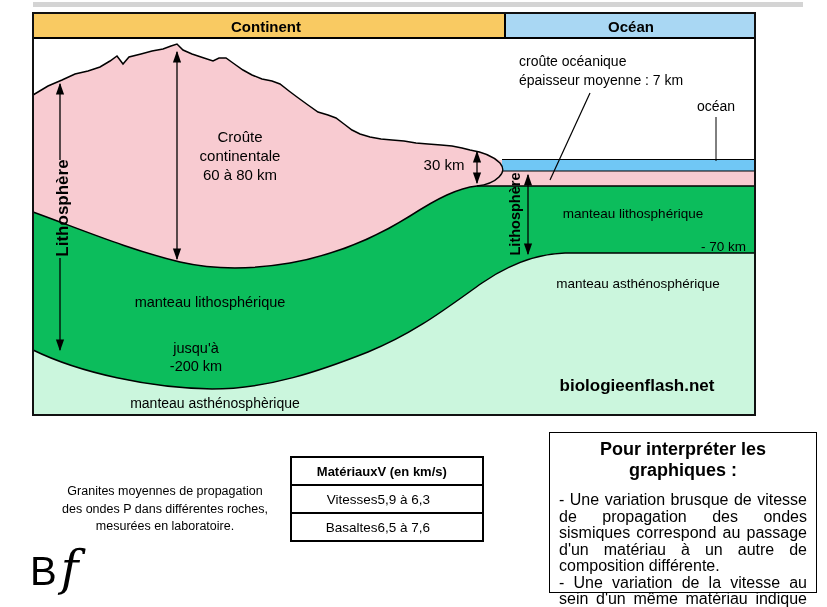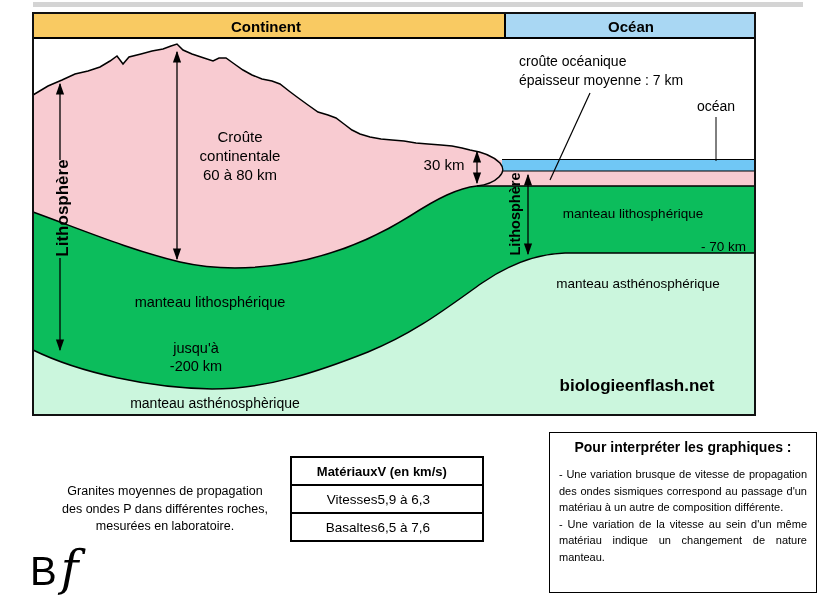--- a/index.html
+++ b/index.html
@@ -20,22 +20,22 @@
   #speed-table{position:absolute;left:290px;top:456px;width:194px;border:2px solid #000;
     background:#fff;box-sizing:border-box;}
   #speed-table .trow{display:flex;height:26px;align-items:center;}
   #speed-table .trow + .trow{border-top:2px solid #000;}
   #speed-table .c1{width:45%;text-align:right;font-size:13.5px;}
   #speed-table .c2{width:55%;font-size:13.5px;}
   #speed-table .thead .c1,#speed-table .thead .c2{font-weight:bold;font-size:13px;}
   
   #interp-box{position:absolute;left:549px;top:432px;width:268px;height:161px;
     box-sizing:border-box;border:1.5px solid #000;padding:5px 9px;background:#fff;}
-  #interp-box .title{font-weight:bold;font-size:14px;text-align:center;margin:1px 0 11px 0;}
-  #interp-box p{margin:0;font-size:11px;line-height:16.5px;text-align:justify;}
+  #interp-box .title{font-weight:bold;font-size:18px;text-align:center;margin:1px 0 11px 0;}
+  #interp-box p{margin:0;font-size:16px;line-height:16.5px;text-align:justify;}
 </style>
 </head>
 <body>
 
 <div id="topstrip"></div>
 
 <svg id="diagram-svg" width="827" height="607" viewBox="0 0 827 607">
   <defs>
     <marker id="arrow" viewBox="0 0 10 7" refX="9" refY="3.5" markerWidth="9" markerHeight="7" orient="auto-start-reverse">
       <path d="M0,0 L10,3.5 L0,7 Z" fill="#000"></path>

